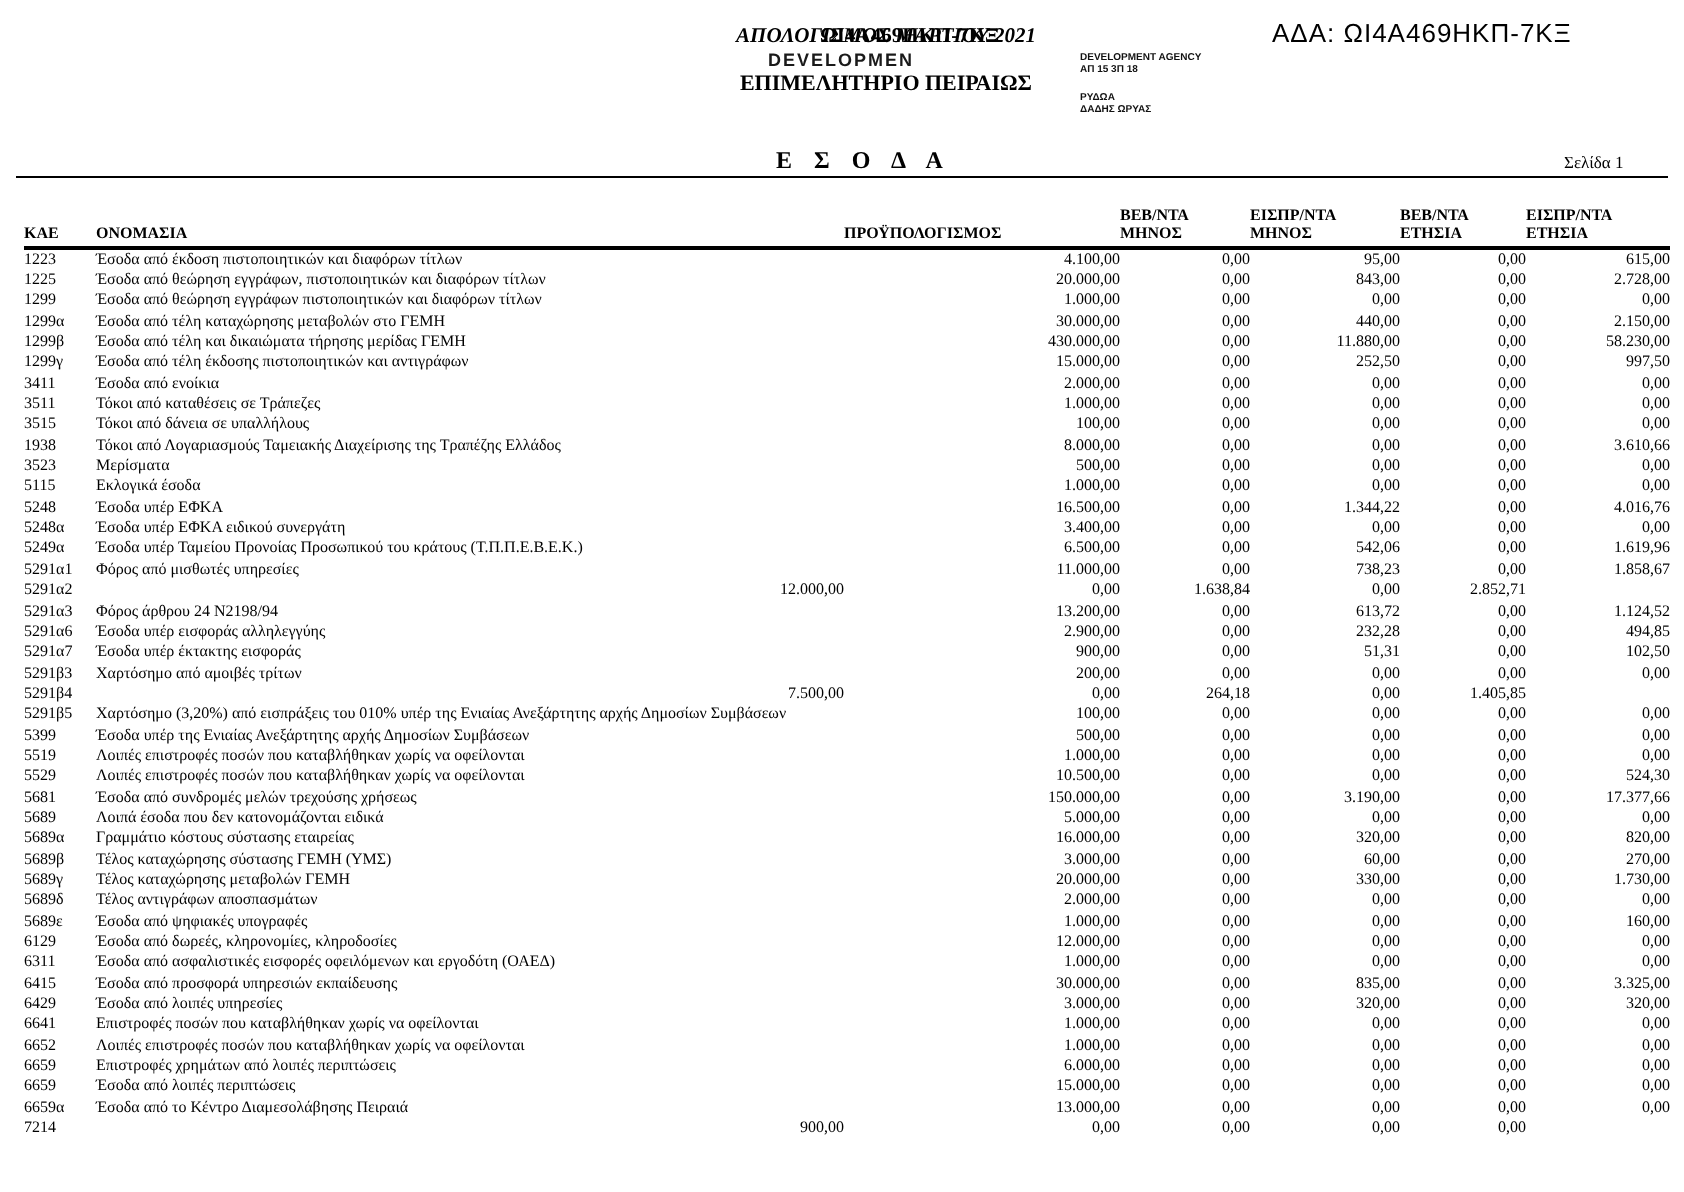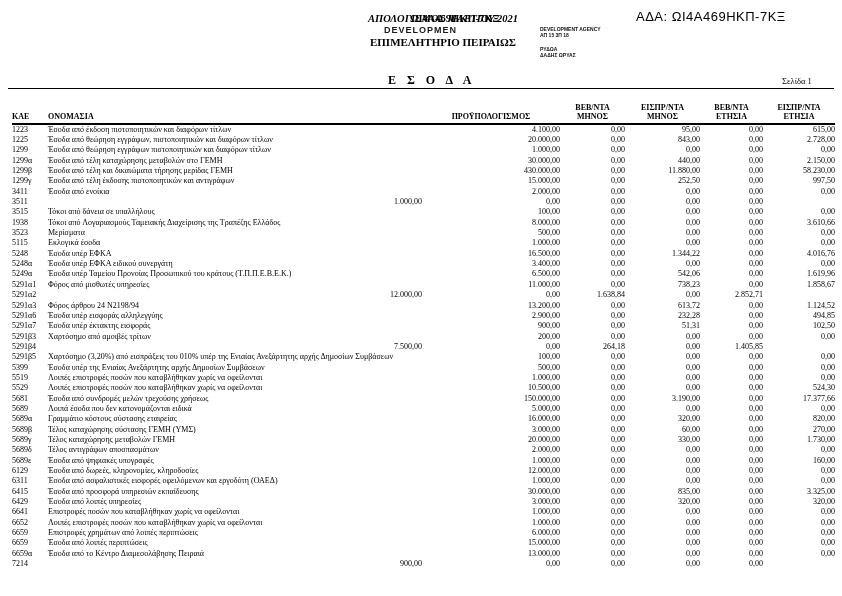--- a/index.html
+++ b/index.html
@@ -27,21 +27,21 @@
   .esoda{position:absolute;top:73px;left:388px;font-weight:bold;font-size:12px;
          letter-spacing:4px;white-space:nowrap;}
   .pagenum{position:absolute;top:76px;left:782px;font-size:8.5px;}
   .rule1{position:absolute;top:88px;left:8px;width:826px;border-top:1.3px solid #000;}
   
   .colhead{position:absolute;top:92px;left:12px;width:823px;height:29px;
            display:grid;grid-template-columns:36px 374px 138px 65px 75px 63px 72px;
            align-items:end;border-bottom:2px solid #000;padding-bottom:2px;
            font-weight:bold;font-size:8px;line-height:9px;}
   .colhead .lft{text-align:left;}
-  .colhead .rgt{text-align:center;}
+  .colhead .rgt{text-align:left;}
   
   .tbody{position:absolute;top:124px;left:12px;width:823px;font-size:8px;}
   .trow{display:grid;grid-template-columns:36px 374px 138px 65px 75px 63px 72px;
         height:10.35px;align-items:center;}
   .c-code{white-space:nowrap;}
   .c-name{white-space:nowrap;overflow:visible;}
   .c-num{text-align:right;white-space:nowrap;}
 </style>
 </head>
 <body>
@@ -152,20 +152,21 @@
         <span class="c-code">3411</span>
         <span class="c-name">Έσοδα από ενοίκια</span>
         <span class="c-num">2.000,00</span>
         <span class="c-num">0,00</span>
         <span class="c-num">0,00</span>
         <span class="c-num">0,00</span>
         <span class="c-num">0,00</span>
       </div>
       <div class="trow">
         <span class="c-code">3511</span>
+        <span class="c-name">Τόκοι από καταθέσεις σε Τράπεζες</span>
         <span class="c-num">1.000,00</span>
         <span class="c-num">0,00</span>
         <span class="c-num">0,00</span>
         <span class="c-num">0,00</span>
         <span class="c-num">0,00</span>
       </div>
       <div class="trow">
         <span class="c-code">3515</span>
         <span class="c-name">Τόκοι από δάνεια σε υπαλλήλους</span>
         <span class="c-num">100,00</span>

